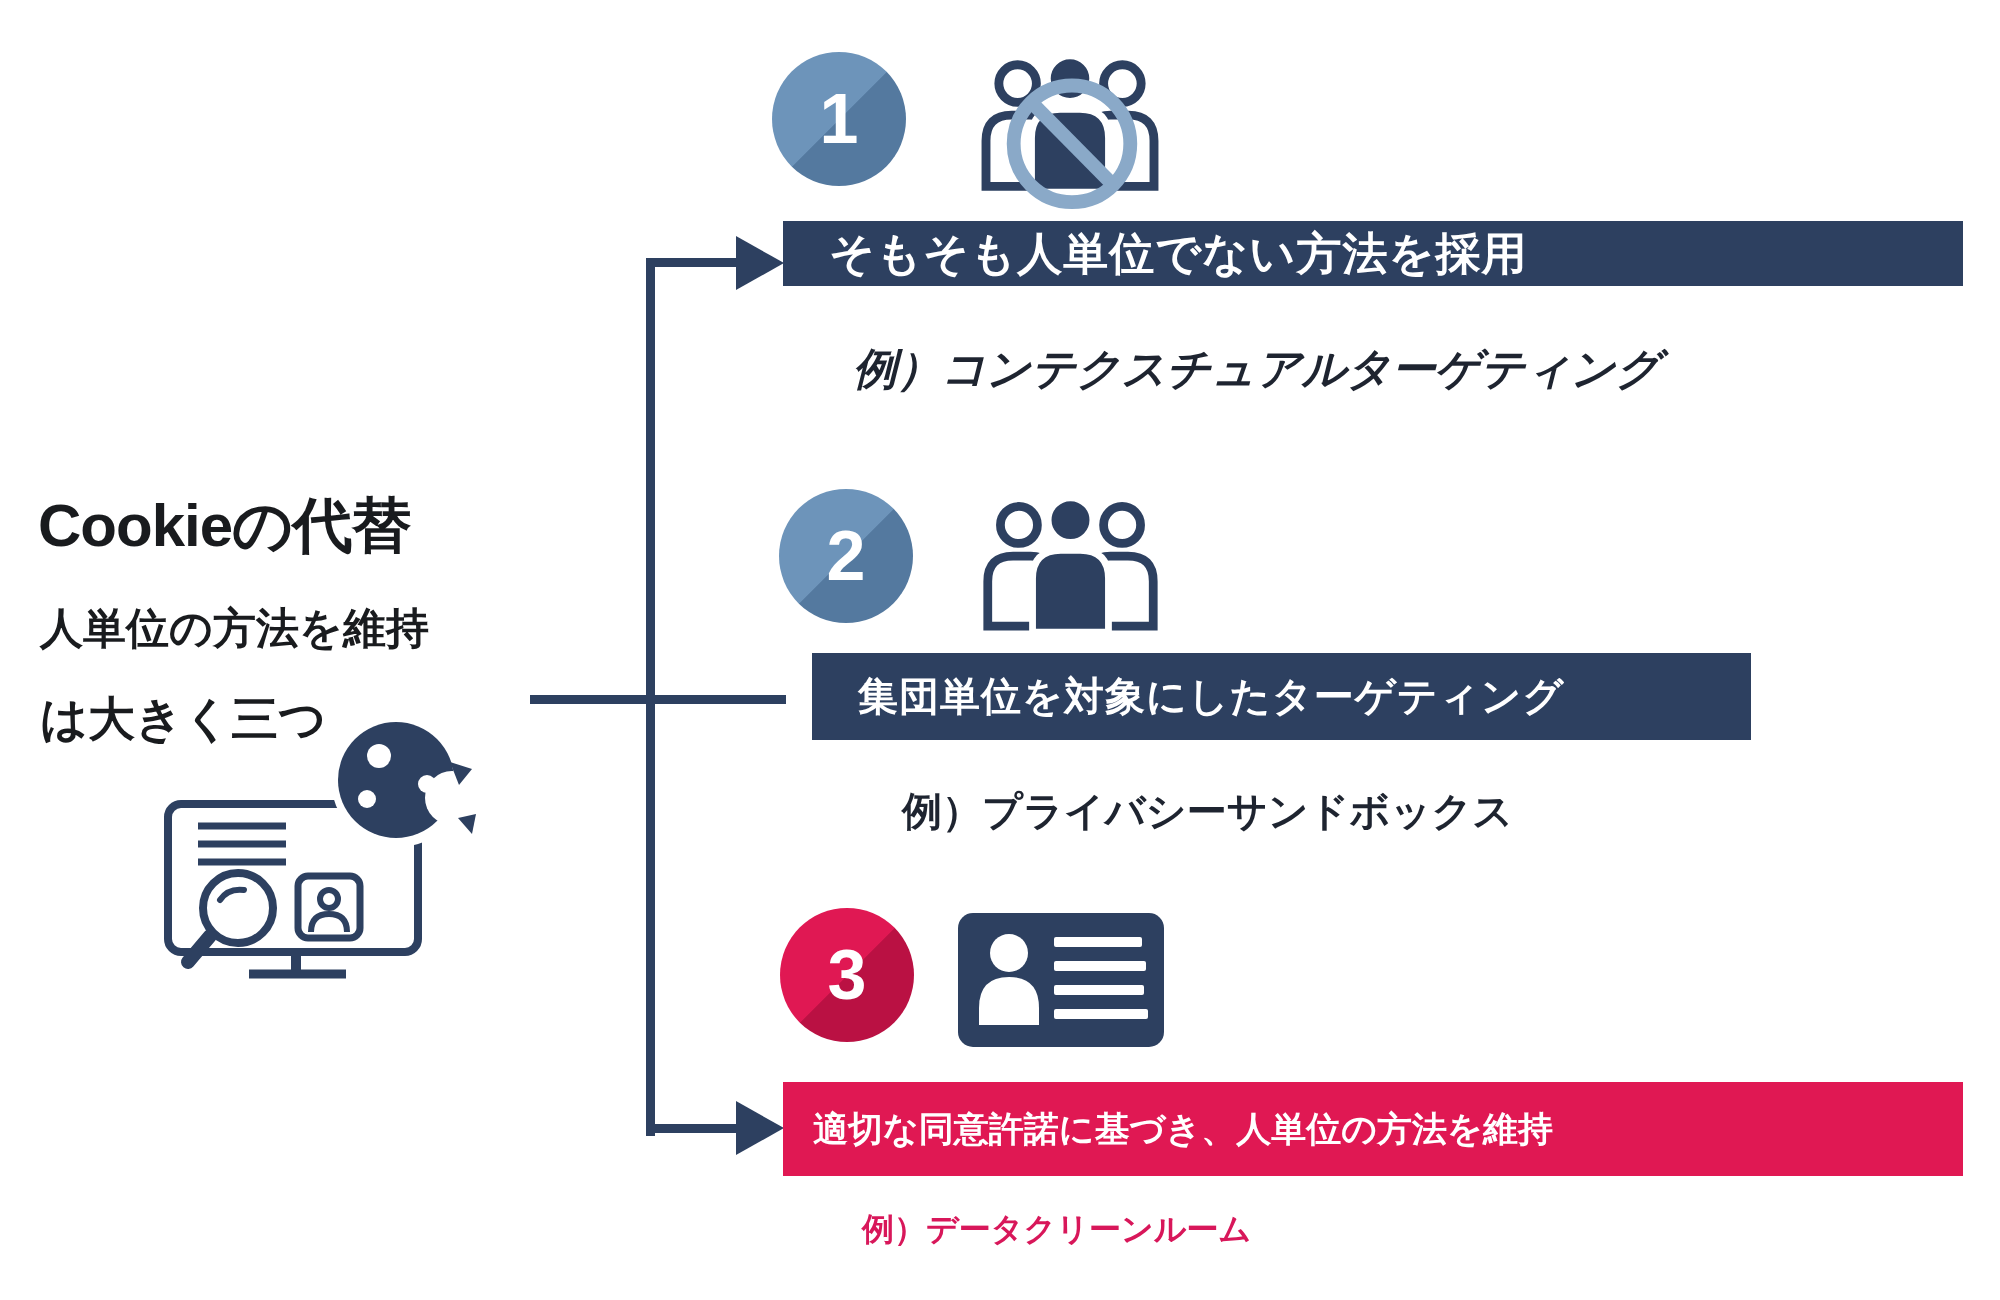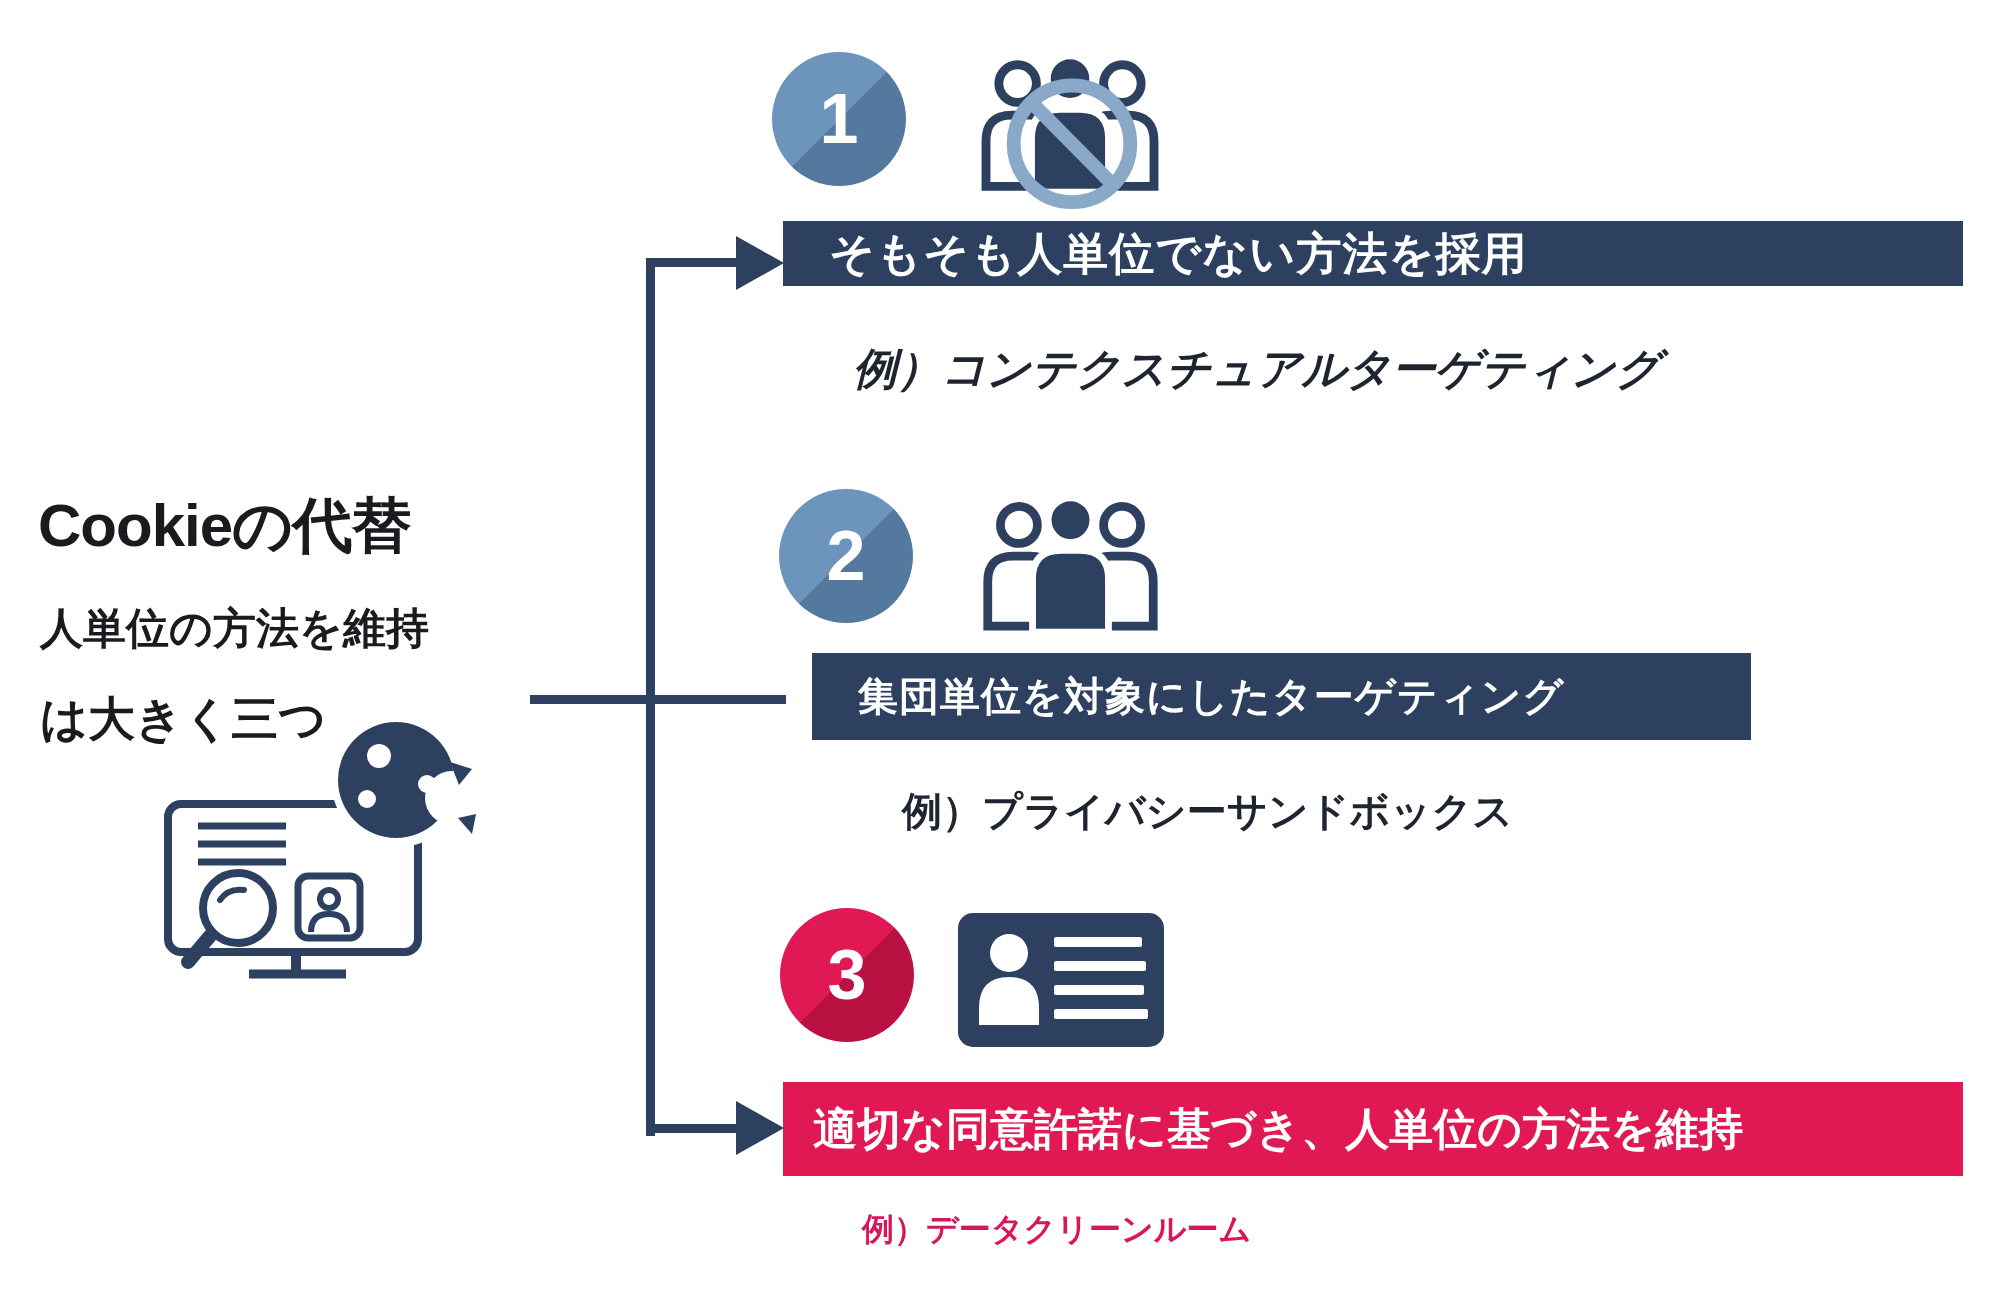--- a/index.html
+++ b/index.html
@@ -38,21 +38,21 @@
   
   .icon1{left:976px;top:46px;}
   .icon2{left:978px;top:488px;}
   .icon3{left:955px;top:910px;}
   .intro-icon{left:146px;top:722px;}
 
   
   .bar{display:flex;align-items:center;color:#fff;font-weight:800;}
   .bar1{left:783px;top:221px;width:1180px;height:65px;background:var(--navy);padding-left:46px;font-size:45px;letter-spacing:1px;box-sizing:border-box;}
   .bar2{left:784px;top:653px;width:939px;height:87px;background:var(--navy);padding-left:46px;font-size:40px;letter-spacing:1px;box-sizing:border-box;margin-left:28px;}
-  .bar3{left:783px;top:1082px;width:1180px;height:94px;background:var(--crimson);padding-left:30px;font-size:44px;box-sizing:border-box;}
+  .bar3{left:783px;top:1082px;width:1180px;height:94px;background:var(--crimson);padding-left:30px;font-size:35px;box-sizing:border-box;}
 
   
   .example{font-weight:700;color:var(--ex-ink);}
   .ex1{left:853px;top:340px;font-size:44px;font-style:italic;}
   .ex2{left:902px;top:784px;font-size:40px;}
   .ex3{left:862px;top:1208px;font-size:32px;color:#d8175a;}
 </style>
 </head>
 <body>
 

